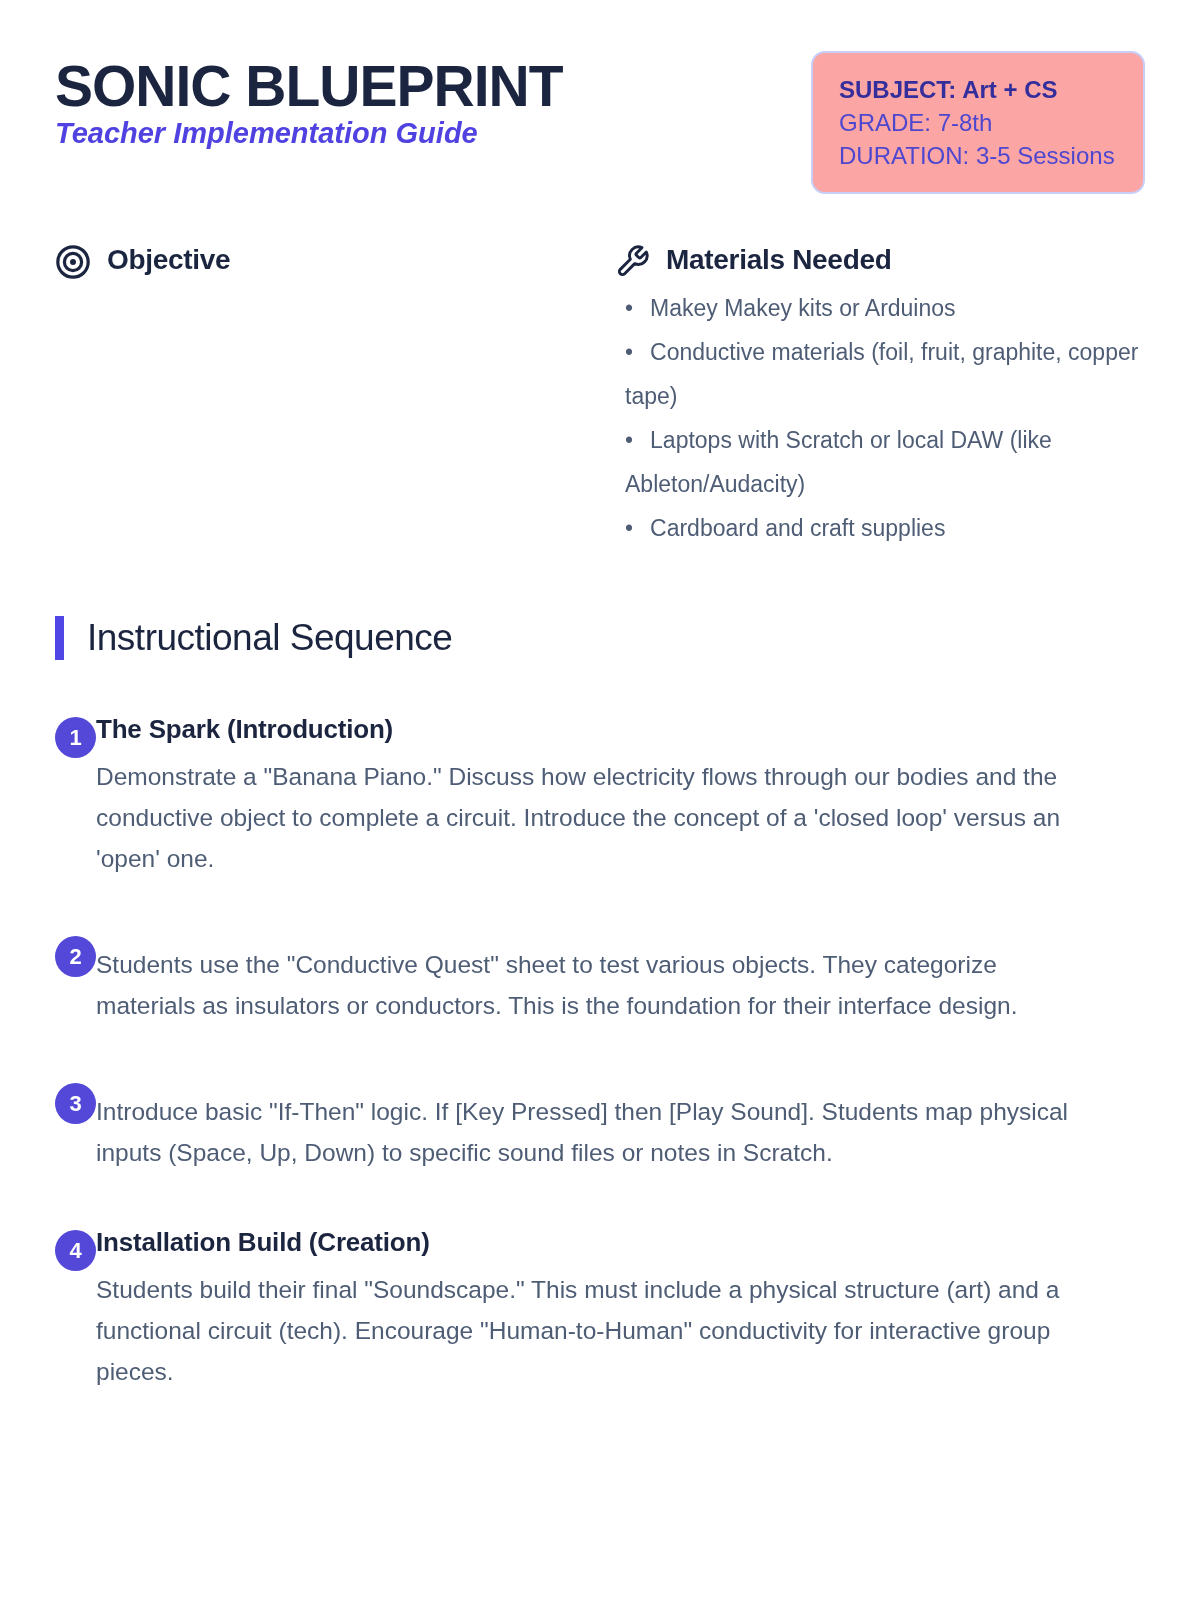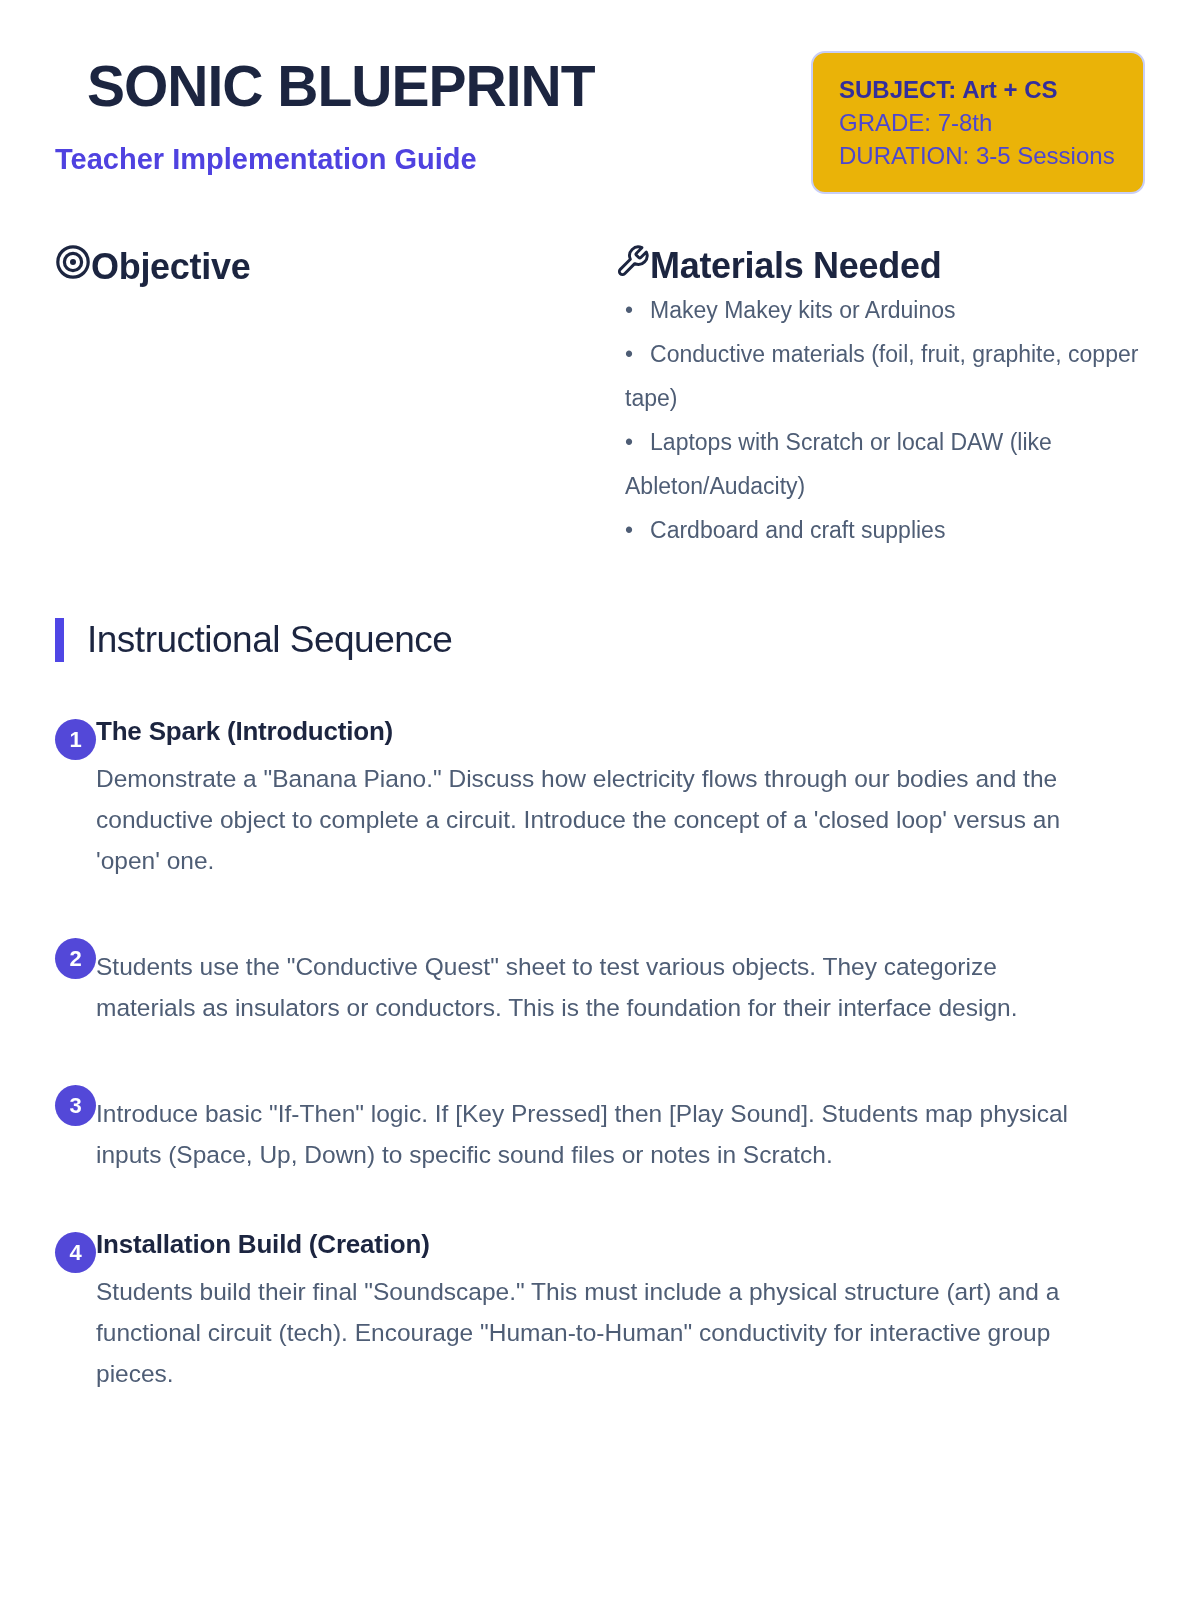--- a/index.html
+++ b/index.html
@@ -14,52 +14,52 @@
 
   
   .header { display: flex; justify-content: space-between; align-items: flex-start; }
   .page-title {
     font-size: 57px;
     font-weight: 800;
     letter-spacing: -1px;
     color: #1c2540;
     margin-top: 12px;
     line-height: 1.05;
-    margin-left: 32px;
   }
   .page-subtitle {
     font-size: 29px;
+    font-style: italic;
     font-weight: 700;
     color: #4f42e0;
-    margin-top: 26px;
+    margin-top: 0;
   }
   .meta-box {
     width: 334px;
-    background: #eab308;
+    background: #fca5a5;
     border: 2px solid #c8cef7;
     border-radius: 14px;
     padding: 20px 26px;
     font-size: 24px;
     line-height: 33px;
     color: #4d47cf;
     margin-top: 6px;
   }
   .meta-line-bold { font-weight: 700; color: #332e9c; }
 
   
   .columns {
     margin-top: 50px;
     display: grid;
     grid-template-columns: 485px 530px;
     column-gap: 75px;
   }
   .sec-head {
     display: flex;
-    align-items: center;
-    font-size: 36px;
+    gap: 16px;
+    font-size: 28px;
     font-weight: 800;
     color: #1c2540;
     letter-spacing: -0.3px;
   }
   .sec-head svg { flex-shrink: 0; }
   .obj-body {
     margin-top: 28px;
     font-size: 25px;
     line-height: 42px;
     color: #4e5d75;

